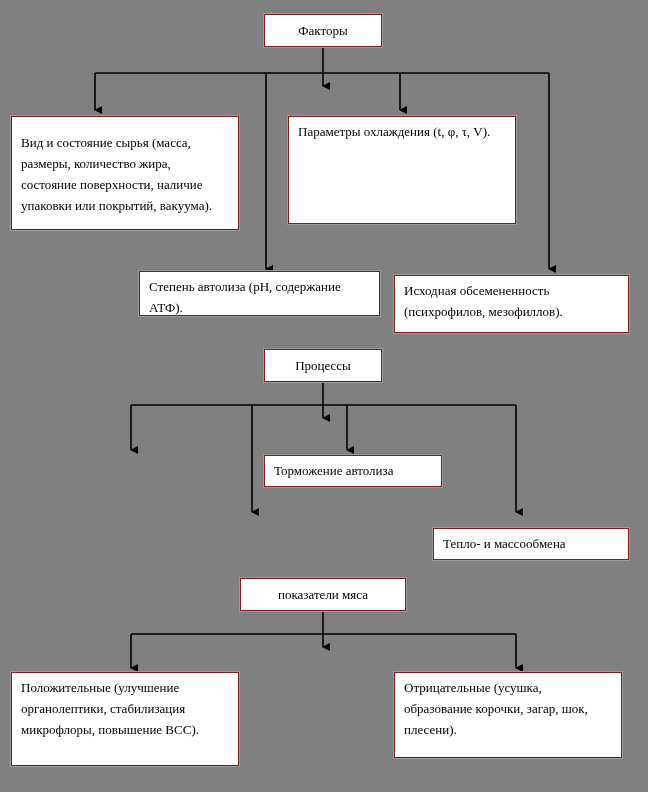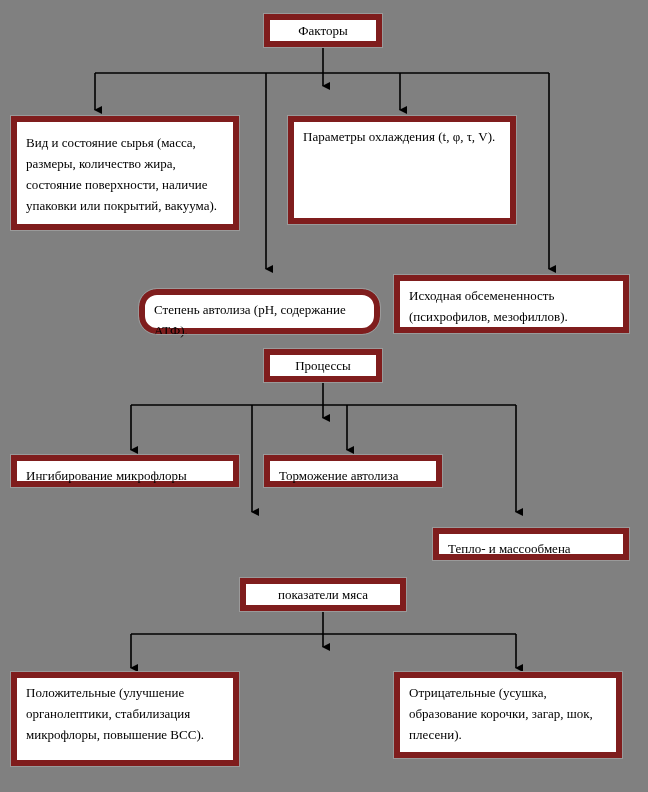--- a/index.html
+++ b/index.html
@@ -22,21 +22,21 @@
     position: absolute;
     left: 0;
     top: 0;
     width: 648px;
     height: 792px;
     pointer-events: none;
   }
   .node {
     position: absolute;
     background: #ffffff;
-    border: 6px solid #7f1d1d;
+    border: 1px solid #7f1d1d;
     outline: 1px solid #9a9a9a;
     box-sizing: border-box;
     font-size: 13px;
     line-height: 21px;
     color: #000000;
     z-index: 2;
   }
   .node .txt {
     display: block;
     padding: 4px 9px 2px 9px;
@@ -100,35 +100,32 @@
   </div>
 
   <div class="node midleft" style="left:11px; top:116px; width:228px; height:114px;align-items:center;">
     <span class="txt">Вид и состояние сырья (масса, размеры, количество жира, состояние поверхности, наличие упаковки или покрытий, вакуума).</span>
   </div>
 
   <div class="node midleft" style="left:288px; top:116px; width:228px; height:108px;">
     <span class="txt">Параметры охлаждения (t, φ, τ, V).</span>
   </div>
 
-  <div class="node midleft" style="left:139px; top:289px; width:241px; height:45px;border-radius:18px;">
+  <div class="node midleft" style="left:139px; top:271px; width:241px; height:45px;">
     <span class="txt">Степень автолиза (pH, содержание АТФ).</span>
   </div>
 
   <div class="node midleft" style="left:394px; top:275px; width:235px; height:58px;">
     <span class="txt">Исходная обсемененность (психрофилов, мезофиллов).</span>
   </div>
 
   <div class="node center" style="left:264px; top:349px; width:118px; height:33px;">
     <span class="txt">Процессы</span>
   </div>
 
-  <div class="node midleft" style="left:11px; top:455px; width:228px; height:32px;">
-    <span class="txt">Ингибирование микрофлоры</span>
-  </div>
 
   <div class="node midleft" style="left:264px; top:455px; width:178px; height:32px;">
     <span class="txt">Торможение автолиза</span>
   </div>
 
 
   <div class="node midleft" style="left:433px; top:528px; width:196px; height:32px;">
     <span class="txt">Тепло- и массообмена</span>
   </div>
 

